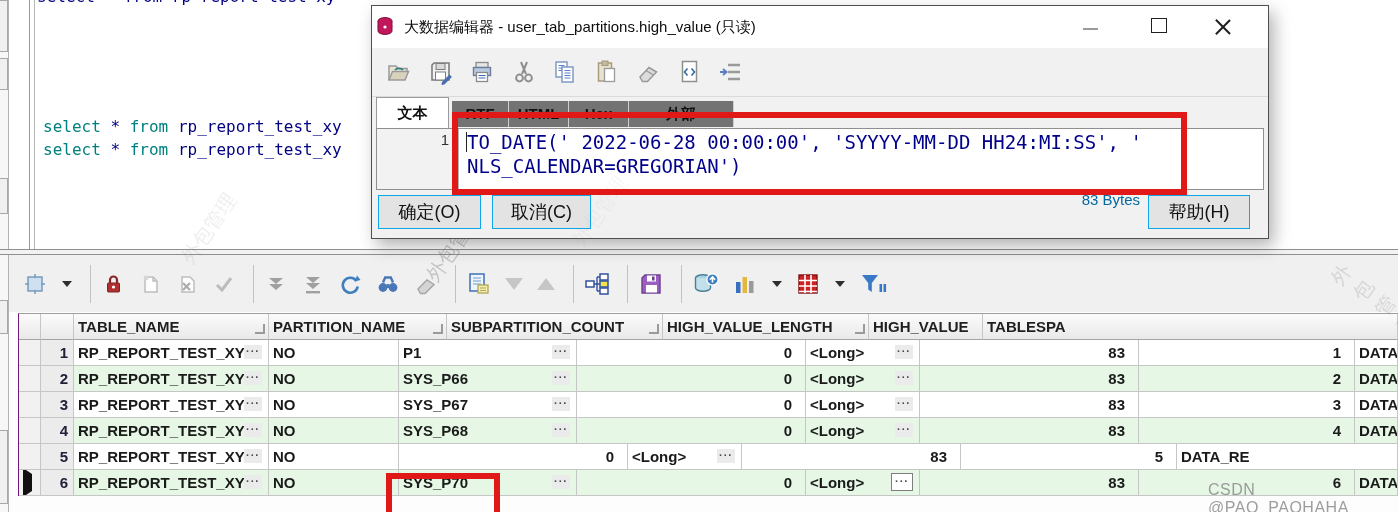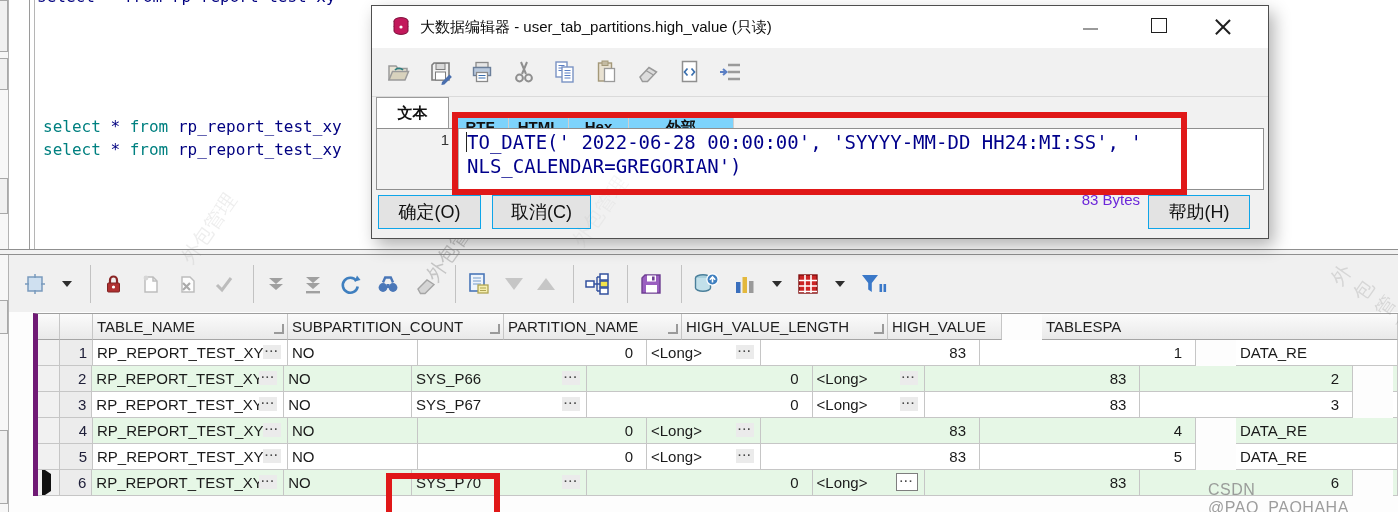--- a/index.html
+++ b/index.html
@@ -25,68 +25,68 @@
   
   .gridpanel{position:absolute;left:9px;top:255px;right:0;bottom:0;background:#fdfdfd;}
   .gtb{position:relative;display:flex;align-items:center;height:57px;background:#f0f0f0;padding-left:14px;}
   .gtb .ic{margin-right:13px;display:flex;align-items:center;}
   .gsep{width:1px;height:38px;background:#c2c2c2;margin:0 10px 0 4px;}
   .dda{width:0;height:0;border-left:5px solid transparent;border-right:5px solid transparent;border-top:6px solid #2e2e2e;margin:0 14px 0 2px;}
   .tri-dn{width:0;height:0;border-left:9px solid transparent;border-right:9px solid transparent;border-top:12px solid #c6c6c6;margin-right:14px;}
   .tri-up{width:0;height:0;border-left:9px solid transparent;border-right:9px solid transparent;border-bottom:12px solid #c6c6c6;margin-right:14px;}
 
   
-  .grid{position:absolute;left:24px;top:58px;right:0;font-size:15px;
-        border-top:1px solid #9e9e9e;border-left:5px solid #701a75;}
+  .grid{position:absolute;left:9px;top:58px;right:0;font-size:15px;
+        border-top:1px solid #9e9e9e;border-left:1px solid #701a75;font-weight:bold;}
   .grow{display:flex;height:26px;line-height:26px;}
   .gc{position:relative;border-right:1px solid #c6c6c6;border-bottom:1px solid #c6c6c6;
       padding-left:4px;white-space:nowrap;overflow:hidden;box-sizing:content-box;}
   .hdr .gc{background:linear-gradient(#fbfbfb,#e9e9e9);border-bottom:1px solid #a5a5a5;color:#1f1f1f;}
   .c-mk{width:17px;padding-left:4px;} .c-no{width:22px;padding-left:5px;text-align:right;padding-right:5px;}
   .c-tn{width:190px;} .c-cp{width:125px;} .c-pn{width:173px;} .c-sc{width:211px;}
-  .c-hv{width:109px;} .c-hl{width:201px;} .c-pp{width:198px;} .c-ts{flex:1;margin-left:40px;}
+  .c-hv{width:109px;} .c-hl{width:201px;} .c-pp{width:198px;} .c-ts{flex:1;}
   .num-r{text-align:right;padding-right:13px;}
   .cell-mk{background:#f1f1f1;} .cell-no{background:#ececec;color:#20203a;}
   .row-w .gc.data{background:#ffffff;} .row-g .gc.data{background:#e6f7e6;}
   .grip{position:absolute;right:3px;bottom:5px;width:8px;height:8px;
         border-right:2px solid #9a9a9a;border-bottom:2px solid #9a9a9a;}
   .dots{position:absolute;right:6px;top:5px;height:14px;line-height:12px;font-size:11px;font-weight:bold;
         letter-spacing:1px;color:#4a4a4a;background:#ebebeb;padding:0 2px;}
   .dots::after{content:"···";}
   .dots.raised{background:#fff;border:1px solid #7e7e7e;top:3px;padding:1px 3px;}
   .curmark{width:0;height:0;border-top:6px solid transparent;border-bottom:6px solid transparent;
            border-left:9px solid #111;margin-top:7px;}
 
   
   .dialog{position:absolute;left:371px;top:5px;width:896px;height:232px;background:#f1f1f1;
           border:1px solid #4f4f4f;box-shadow:5px 7px 16px rgba(0,0,0,.3);z-index:10;}
-  .dtitle{position:relative;height:42px;background:#fff;display:flex;align-items:center;padding-left:20px;font-size:15px;color:#0d0d0d;}
+  .dtitle{position:relative;height:42px;background:#fff;display:flex;align-items:center;padding-left:4px;font-size:15px;color:#0d0d0d;}
   .dtitle .txt{margin-left:9px;}
   .wbtn{position:absolute;top:0;width:40px;height:38px;cursor:pointer;}
   .wmin{left:700px;} .wmin::after{content:"";position:absolute;left:11px;top:22px;width:15px;height:1.5px;background:#9a9a9a;}
   .wmax{left:768px;} .wmax::after{content:"";position:absolute;left:11px;top:12px;width:14px;height:13px;border:1.6px solid #1f1f1f;}
   .wcls{left:838px;}
   .wcls::before,.wcls::after{content:"";position:absolute;left:12px;top:11px;width:1.7px;height:20px;background:#1f1f1f;}
   .wcls::before{transform:rotate(45deg);} .wcls::after{transform:rotate(-45deg);}
   .dtb{display:flex;align-items:center;height:48px;background:#f1f1f1;border-bottom:1px solid #dadada;padding-left:14px;}
   .dtb .ic{margin-right:16px;display:flex;}
   .dtabs{position:relative;height:31px;background:#f1f1f1;font-weight:bold;}
-  .tab{position:absolute;top:17px;height:26px;line-height:26px;text-align:center;font-size:15px;color:#111;
-       border-right:1px solid #cfcfcf;background:#7dd3fc;cursor:pointer;}
+  .tab{position:absolute;top:4px;height:26px;line-height:26px;text-align:center;font-size:15px;color:#111;
+       border-right:1px solid #cfcfcf;background:#737373;cursor:pointer;}
   .tab.active{top:0;height:30px;line-height:30px;background:#fff;border:1px solid #9a9a9a;border-bottom:none;z-index:2;}
   .dcontent{position:relative;margin:0 4px;height:60px;border:1px solid #8f8f8f;background:#fff;display:flex;}
   .dgutter{width:72px;background:#f2f2f2;border-right:1px solid #b5b5b5;text-align:right;
            padding:2px 9px 0 0;font-size:15px;color:#333;}
   .dtext{flex:1;position:relative;padding:1px 0 0 8px;font-size:19px;line-height:24px;color:#00008b;white-space:nowrap;overflow:hidden;}
   .caret{position:absolute;left:7px;top:3px;width:1px;height:20px;background:#222;}
   .dbottom{position:relative;height:46px;background:#f1f1f1;}
   .btn{position:absolute;top:5px;height:34px;background:#e3e3e3;border:1px solid #0ea5e9;
        font-size:18px;font-family:"Liberation Sans",sans-serif;color:#111;cursor:pointer;}
   .b-ok{left:6px;width:103px;} .b-cc{left:120px;width:99px;} .b-hp{right:18px;width:102px;}
-  .bytes{position:absolute;right:128px;top:1px;font-size:15px;color:#6d28d9;}
+  .bytes{position:absolute;right:128px;top:1px;font-size:15px;color:#0369a1;}
 
   
   .redrect{position:absolute;border:6px solid #e01818;z-index:20;}
   .rr1{left:452px;top:112px;width:723px;height:71px;}
   .rr2{left:386px;top:473px;width:102px;height:60px;}
   .wm{position:absolute;color:rgba(125,125,125,.38);font-size:20px;transform:rotate(-55deg);z-index:6;pointer-events:none;}
   .wm2{opacity:.45;z-index:15;}
   .csdn{position:absolute;left:1208px;top:481px;font-size:16px;color:rgba(140,140,140,.85);z-index:30;letter-spacing:.5px;pointer-events:none;}
   svg{display:block;}
 </style>
@@ -256,32 +256,33 @@
           </svg>
       </span>
     </div>
 
     <div class="grid">
 
       <div class="grow hdr">
         <div class="gc c-mk"></div>
         <div class="gc c-no"></div>
         <div class="gc c-tn"><span>TABLE_NAME</span><span class="grip"></span></div>
+        <div class="gc c-pn"><span>PARTITION_NAME</span><span class="grip"></span></div>
         <div class="gc c-sc"><span>SUBPARTITION_COUNT</span><span class="grip"></span></div>
-        <div class="gc c-pn"><span>PARTITION_NAME</span><span class="grip"></span></div>
         <div class="gc c-hl"><span>HIGH_VALUE_LENGTH</span><span class="grip"></span></div>
         <div class="gc c-hv"><span>HIGH_VALUE</span></div>
         <div class="gc c-ts"><span>TABLESPA</span></div>
       </div>
 
       <div class="grow row-w">
         <div class="gc c-mk cell-mk"></div>
         <div class="gc c-no cell-no">1</div>
         <div class="gc c-tn data"><span>RP_REPORT_TEST_XY</span><span class="dots"></span></div>
         <div class="gc c-cp data"><span>NO</span></div>
+        <div class="gc c-pn data"><span>P1</span><span class="dots"></span></div>
         <div class="gc c-sc data num-r"><span>0</span></div>
         <div class="gc c-hv data"><span>&lt;Long&gt;</span><span class="dots"></span></div>
         <div class="gc c-hl data num-r"><span>83</span></div>
         <div class="gc c-pp data num-r"><span>1</span></div>
         <div class="gc c-ts data"><span>DATA_RE</span></div>
       </div>
 
       <div class="grow row-g">
         <div class="gc c-mk cell-mk"></div>
         <div class="gc c-no cell-no">2</div>
@@ -306,20 +307,21 @@
         <div class="gc c-hl data num-r"><span>83</span></div>
         <div class="gc c-pp data num-r"><span>3</span></div>
         <div class="gc c-ts data"><span>DATA_RE</span></div>
       </div>
 
       <div class="grow row-g">
         <div class="gc c-mk cell-mk"></div>
         <div class="gc c-no cell-no">4</div>
         <div class="gc c-tn data"><span>RP_REPORT_TEST_XY</span><span class="dots"></span></div>
         <div class="gc c-cp data"><span>NO</span></div>
+        <div class="gc c-pn data"><span>SYS_P68</span><span class="dots"></span></div>
         <div class="gc c-sc data num-r"><span>0</span></div>
         <div class="gc c-hv data"><span>&lt;Long&gt;</span><span class="dots"></span></div>
         <div class="gc c-hl data num-r"><span>83</span></div>
         <div class="gc c-pp data num-r"><span>4</span></div>
         <div class="gc c-ts data"><span>DATA_RE</span></div>
       </div>
 
       <div class="grow row-w">
         <div class="gc c-mk cell-mk"></div>
         <div class="gc c-no cell-no">5</div>

